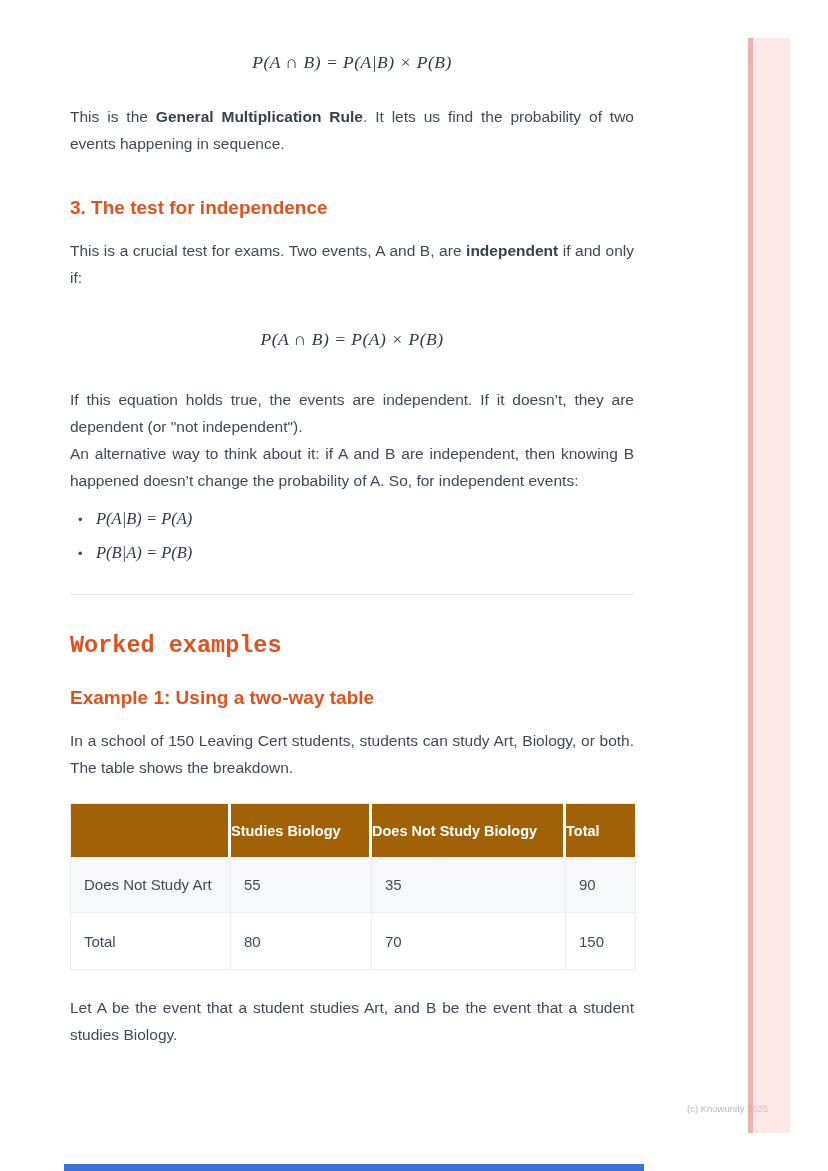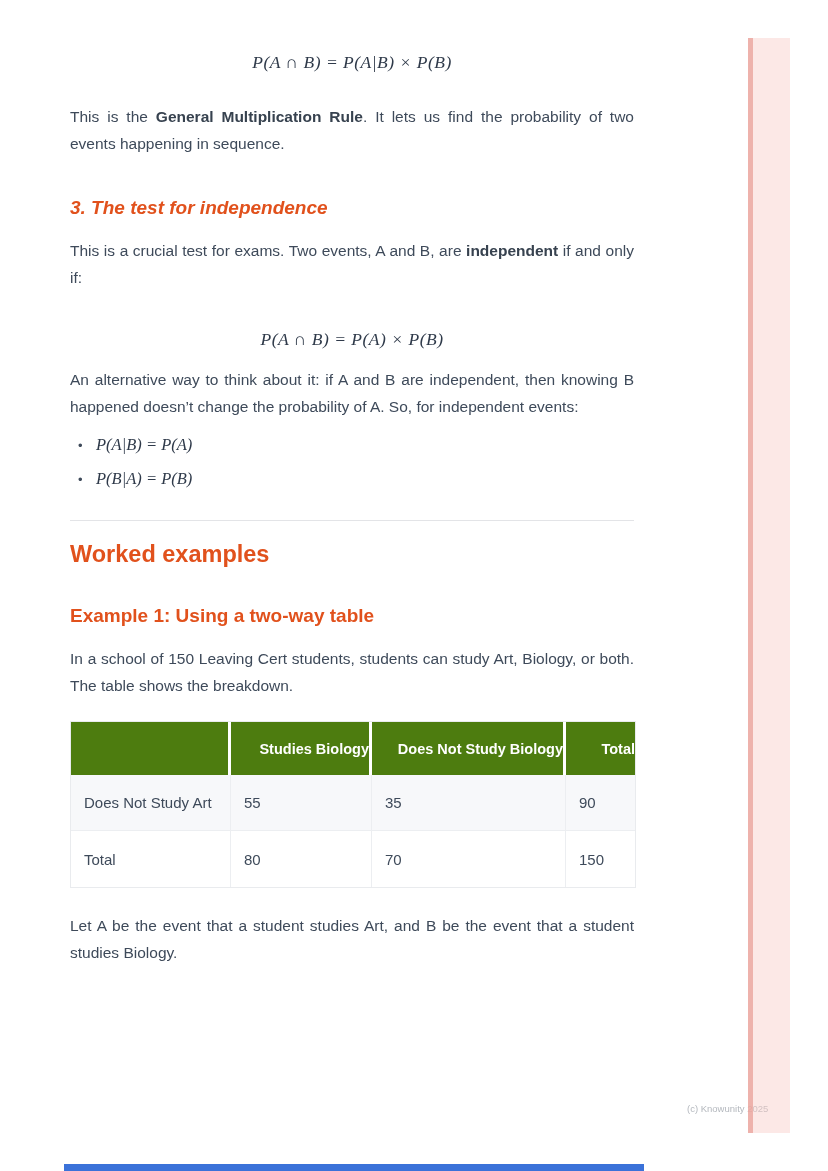--- a/index.html
+++ b/index.html
@@ -39,33 +39,33 @@
     font-weight:700;
     line-height:26px;
   }
   .h-main {
     color:#e1511c;
     font-size:23.5px;
     font-weight:700;
     line-height:30px;
   }
   .m-para1 { margin-top:30px; }
-  .m-h3a   { margin-top:38px;font-style:italic; }
+  .m-h3a   { margin-top:38px; }
   .m-paraA { margin-top:16px; }
   .m-paraB { margin-top:36px; }
-  .m-paraC { margin-top:16px; }
+  .m-paraC { }
   .m-check { margin-top:12px; }
   .divider {
     margin-top:30px;
     border:none;
     border-top:1px solid #e3e4e7;
     height:0;
   }
-  .m-h2    { margin-top:18px; }
-  .m-h3b   { margin-top:34px; }
+  .m-h2    { margin-top:36px;font-family:Liberation Mono, monospace; }
+  .m-h3b   { margin-top:24px; }
   .m-paraD { margin-top:16px; }
   .m-paraE { margin-top:24px; }
   ul.math-list { margin-top:14px; list-style:none; }
   ul.math-list li {
     position:relative;
     padding-left:26px;
     margin-bottom:12px;
     font-family:"Liberation Serif","DejaVu Serif",serif;
     font-style:italic;
     font-size:16.5px;
@@ -87,25 +87,25 @@
     table-layout:fixed;
     border:1px solid #e9ebee;
     font-size:15px;
     color:#3e4a5a;
   }
   table.two-way col.c1 { width:160px; }
   table.two-way col.c2 { width:141px; }
   table.two-way col.c3 { width:194px; }
   table.two-way col.c4 { width:69px;  }
   table.two-way th {
-    background:#4d7c0f;
+    background:#a16207;
     color:#ffffff;
     font-weight:700;
     font-size:14.5px;
-    text-align:right;
+    text-align:left;
     height:53px;
     border-right:3px solid #ffffff;
   }
   table.two-way th:last-child { border-right:none; }
   table.two-way td {
     height:56px;
     padding-left:13px;
     text-align:left;
     vertical-align:middle;
     border-right:1px solid #eceef1;
@@ -149,20 +149,21 @@
     <div class="formula formula-1">P(A ∩ B) = P(A|B) × P(B)</div>
 
     <p class="body m-para1"><span>This is the </span><b>General Multiplication Rule</b><span>. It lets us find the probability of two events happening in sequence.</span></p>
 
     <div class="h-sub m-h3a">3. The test for independence</div>
 
     <p class="body m-paraA"><span>This is a crucial test for exams. Two events, A and B, are </span><b>independent</b><span> if and only if:</span></p>
 
     <div class="formula formula-2">P(A ∩ B) = P(A) × P(B)</div>
 
+    <p class="body m-paraB">If this equation holds true, the events are independent. If it doesn’t, they are dependent (or "not independent").</p>
 
     <p class="body m-paraC">An alternative way to think about it: if A and B are independent, then knowing B happened doesn’t change the probability of A. So, for independent events:</p>
 
     <ul class="math-list">
       <li><span class="bullet-dot">•</span><span>P(A|B) = P(A)</span></li>
       <li><span class="bullet-dot">•</span><span>P(B|A) = P(B)</span></li>
     </ul>
 
 
     <hr class="divider">

